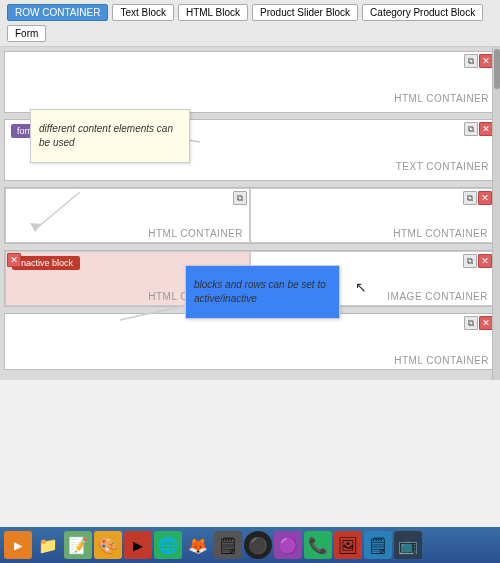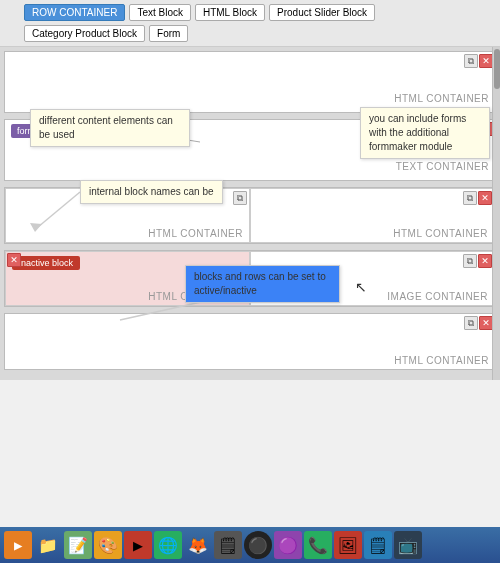--- a/index.html
+++ b/index.html
@@ -2,21 +2,21 @@
 <html><head>
   <meta charset="utf-8">
   <style>
     * { margin: 0; padding: 0; box-sizing: border-box; }
     body { font-family: Arial, sans-serif; font-size: 11px; background: #f0f0f0; width: 500px; height: 563px; overflow: hidden; position: relative; }
 
     
     .toolbar {
       background: #e8e8e8;
       border-bottom: 1px solid #ccc;
-      padding: 4px 24px;
+      padding: 4px 7px;
       display: flex;
       align-items: center;
       gap: 4px;
       flex-wrap: wrap;
     }
     .toolbar-btn {
       padding: 2px 7px;
       font-size: 10px;
       border: 1px solid #aaa;
       background: #fff;
@@ -135,27 +135,28 @@
       position: absolute;
       top: 4px;
       left: 6px;
     }
 
     
     .tooltip-box {
       position: absolute;
       background: #fffbe6;
       border: 1px solid #ccc;
-      padding: 4px 8px;
+      padding: 12px 8px;
       font-size: 10px;
       color: #333;
       z-index: 100;
       max-width: 150px;
       line-height: 1.4;
       box-shadow: 1px 1px 3px rgba(0,0,0,0.15);
+      font-style: italic;
     }
 
     
     .taskbar {
       position: absolute;
       bottom: 0;
       left: 0;
       width: 500px;
       height: 36px;
       background: linear-gradient(to bottom, #3a6ea5, #2a5090);
@@ -289,27 +290,21 @@
   </div>
 
   <div class="tooltip-box" style="top:62px; left:30px; max-width:160px; background:#fffde7; border:1px solid #ccc; z-index:200;">
     <span>different content elements can be used</span>
   </div>
 
   <svg class="callout-svg" style="top:0;left:0;width:500px;height:200px;">
     <line x1="95" y1="78" x2="200" y2="95" stroke="#aaa" stroke-width="1"></line>
   </svg>
 
-  <div class="tooltip-box" style="top:60px; right:10px; max-width:130px; background:#fffde7; border:1px solid #ccc; z-index:200; font-size:10px;">
-    <span>you can include forms with the additional formmaker module</span>
-  </div>
-
-  <div class="tooltip-box" style="top:133px; left:80px; max-width:175px; background:#fffde7; border:1px solid #ccc; z-index:200;">
-    <span>internal block names can be</span>
-  </div>
+
 
   <svg class="callout-svg" style="top:130px;left:0;width:500px;height:60px;">
     <line x1="80" y1="15" x2="38" y2="50" stroke="#ccc" stroke-width="1.5"></line>
     <polygon points="35,55 42,47 30,46" fill="#ccc"></polygon>
   </svg>
 
   <div class="tooltip-box" style="top:218px; left:185px; max-width:155px; background:#3b82f6; border:1px solid #ccc; z-index:200;">
     <span>blocks and rows can be set to active/inactive</span>
   </div>
 

